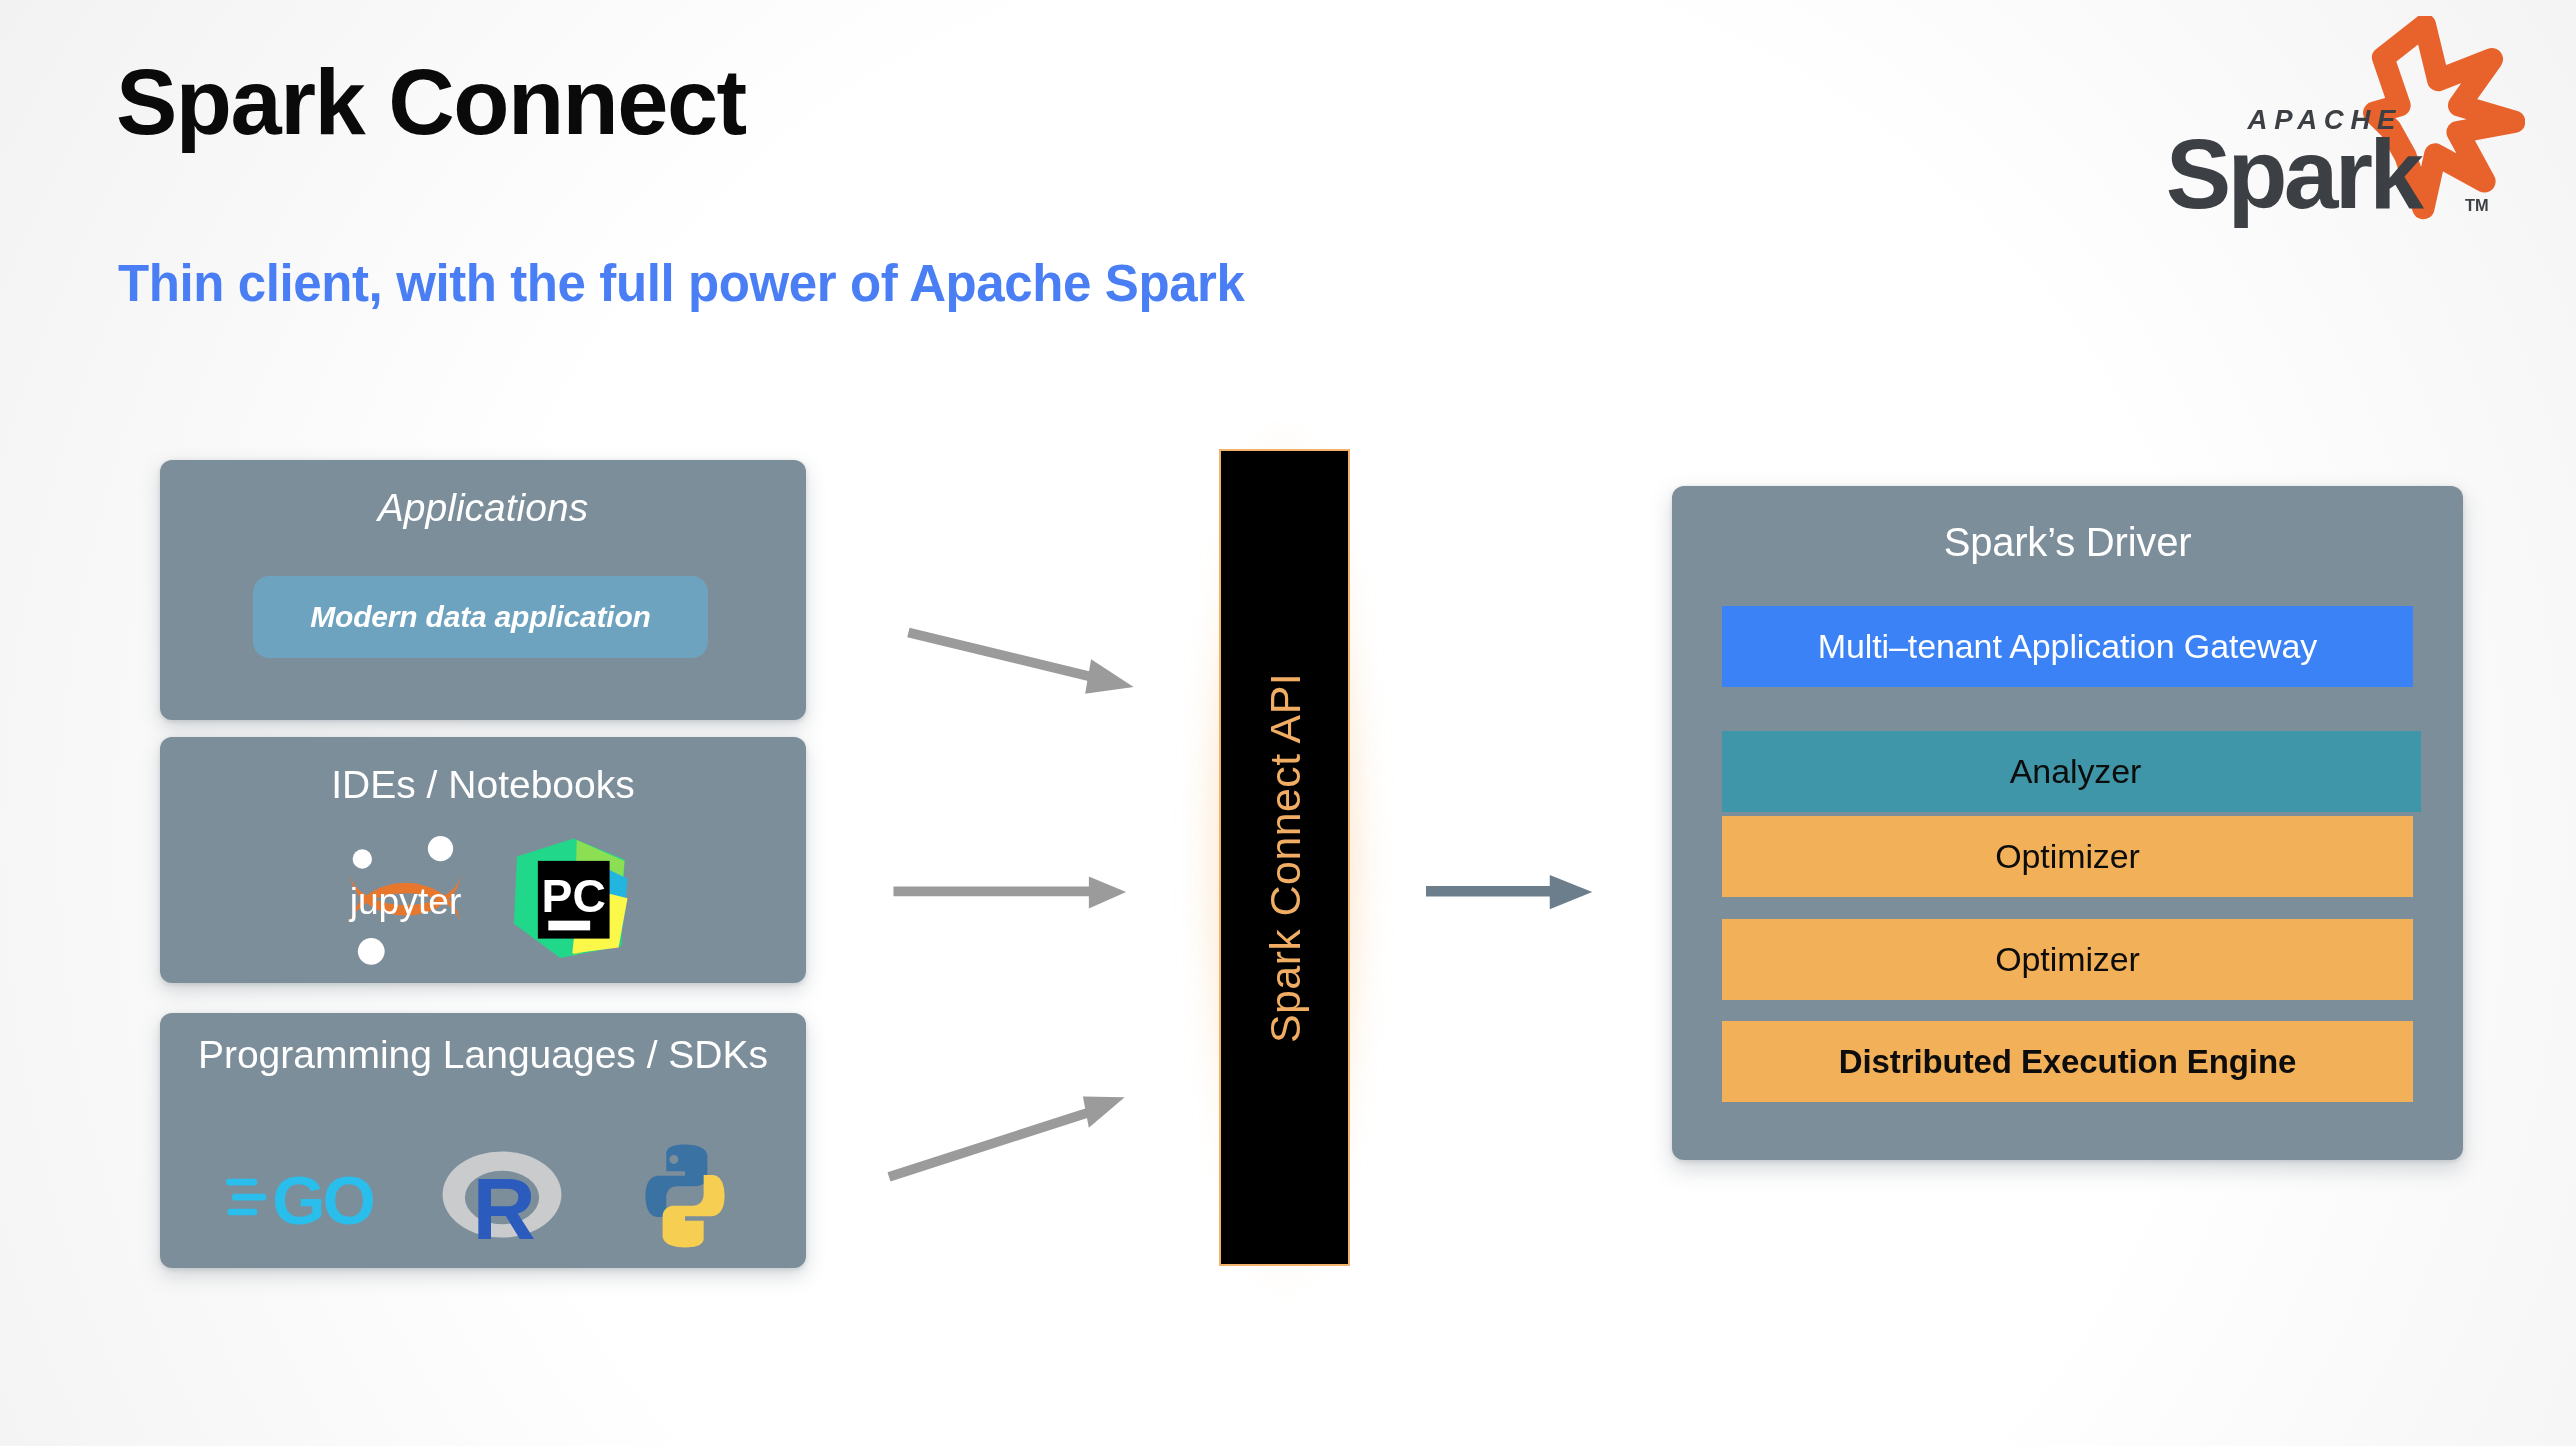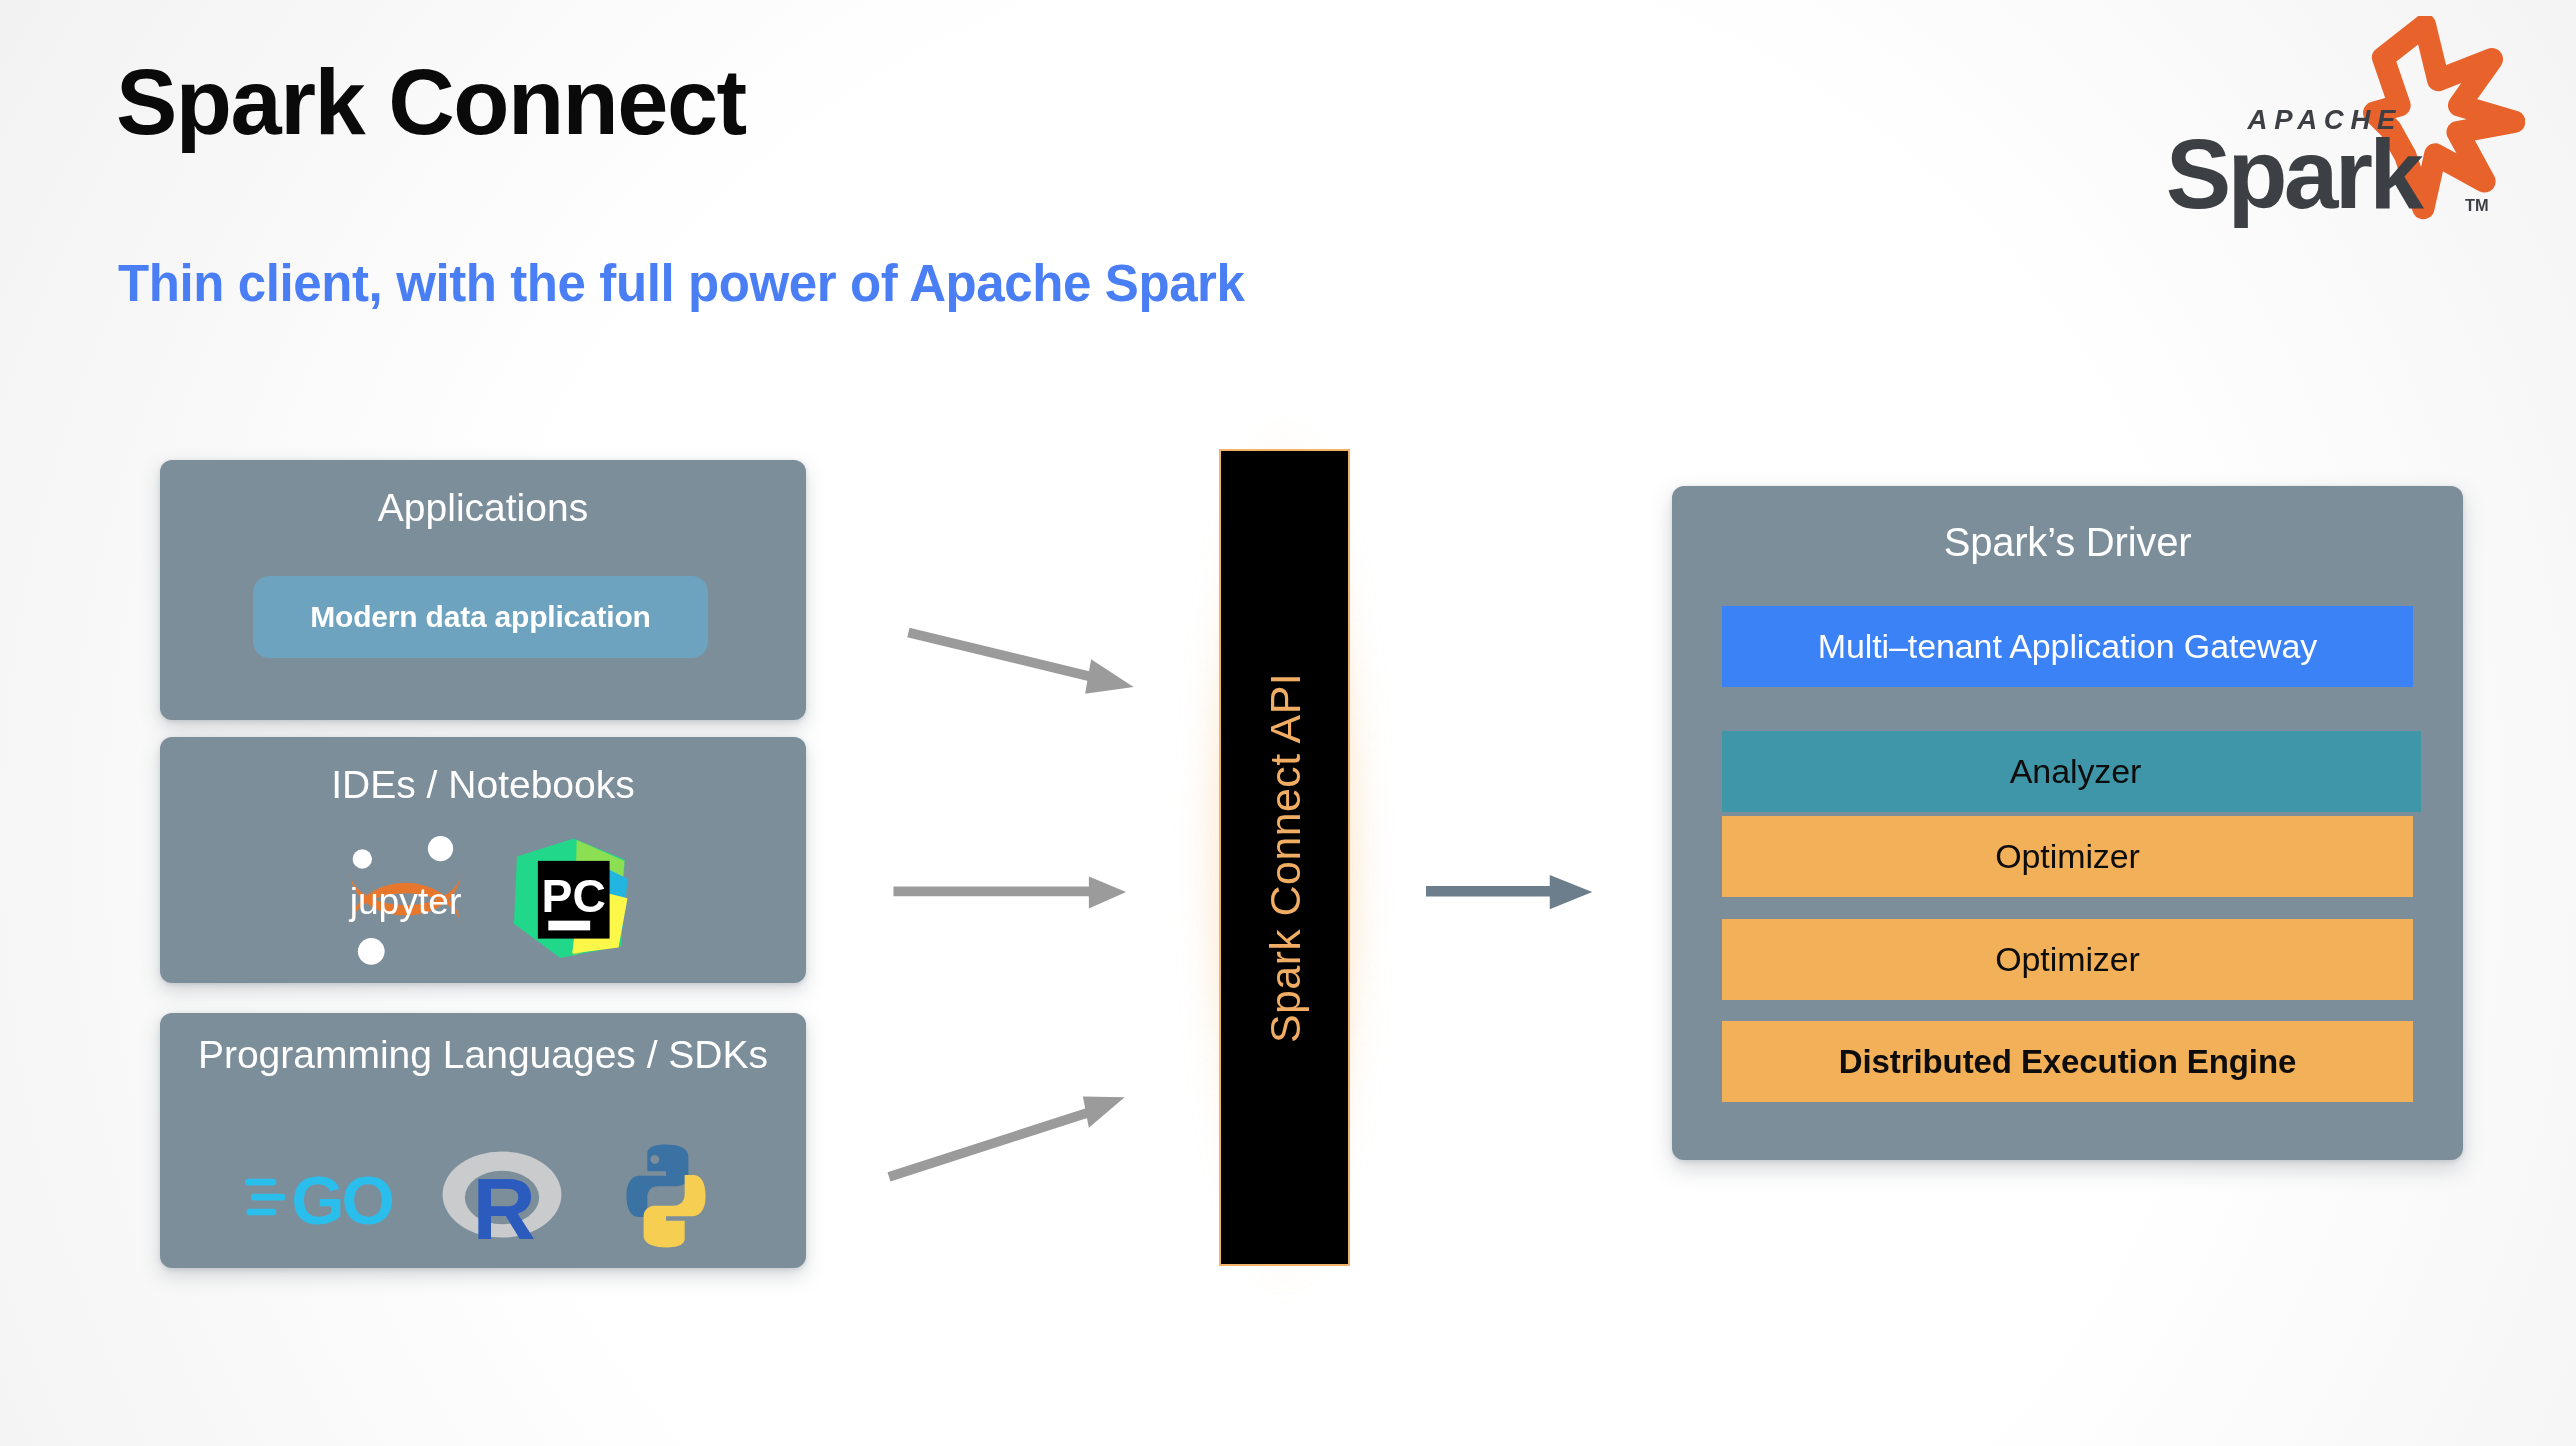--- a/index.html
+++ b/index.html
@@ -63,21 +63,21 @@
     position: absolute;
     left: 0; right: 0;
     text-align: center;
     color: #ffffff;
     font-size: 39px;
     font-weight: 400;
     letter-spacing: 0px;
     line-height: 1.16;
   }
 
-  #card-applications { left: 160px; top: 460px; width: 646px; height: 260px; }
+  #card-applications { left: 160px; top: 460px; width: 646px; height: 260px; font-style: italic; }
   #card-applications .card-title { top: 25px; }
   #modern-data-app {
     position: absolute;
     left: 93px;
     top: 116px;
     width: 455px;
     height: 82px;
     background: #6da3bf;
     border-radius: 16.4px;
     display: flex;
@@ -105,21 +105,21 @@
   #card-langs { left: 160px; top: 1013px; width: 646px; height: 255px; }
   #card-langs .card-title { top: 19.4px; }
   #lang-logos {
     position: absolute;
     left: 0; right: 0;
     top: 131px;
     height: 104px;
     display: flex;
     align-items: center;
     justify-content: center;
-    gap: 46px;
+    gap: 65px;
   }
 
   
   #arrows { position: absolute; left: 0; top: 0; width: 2576px; height: 1447px; pointer-events: none; }
 
   
   #api-glow {
     position: absolute;
     left: 1193px;
     top: 425px;

